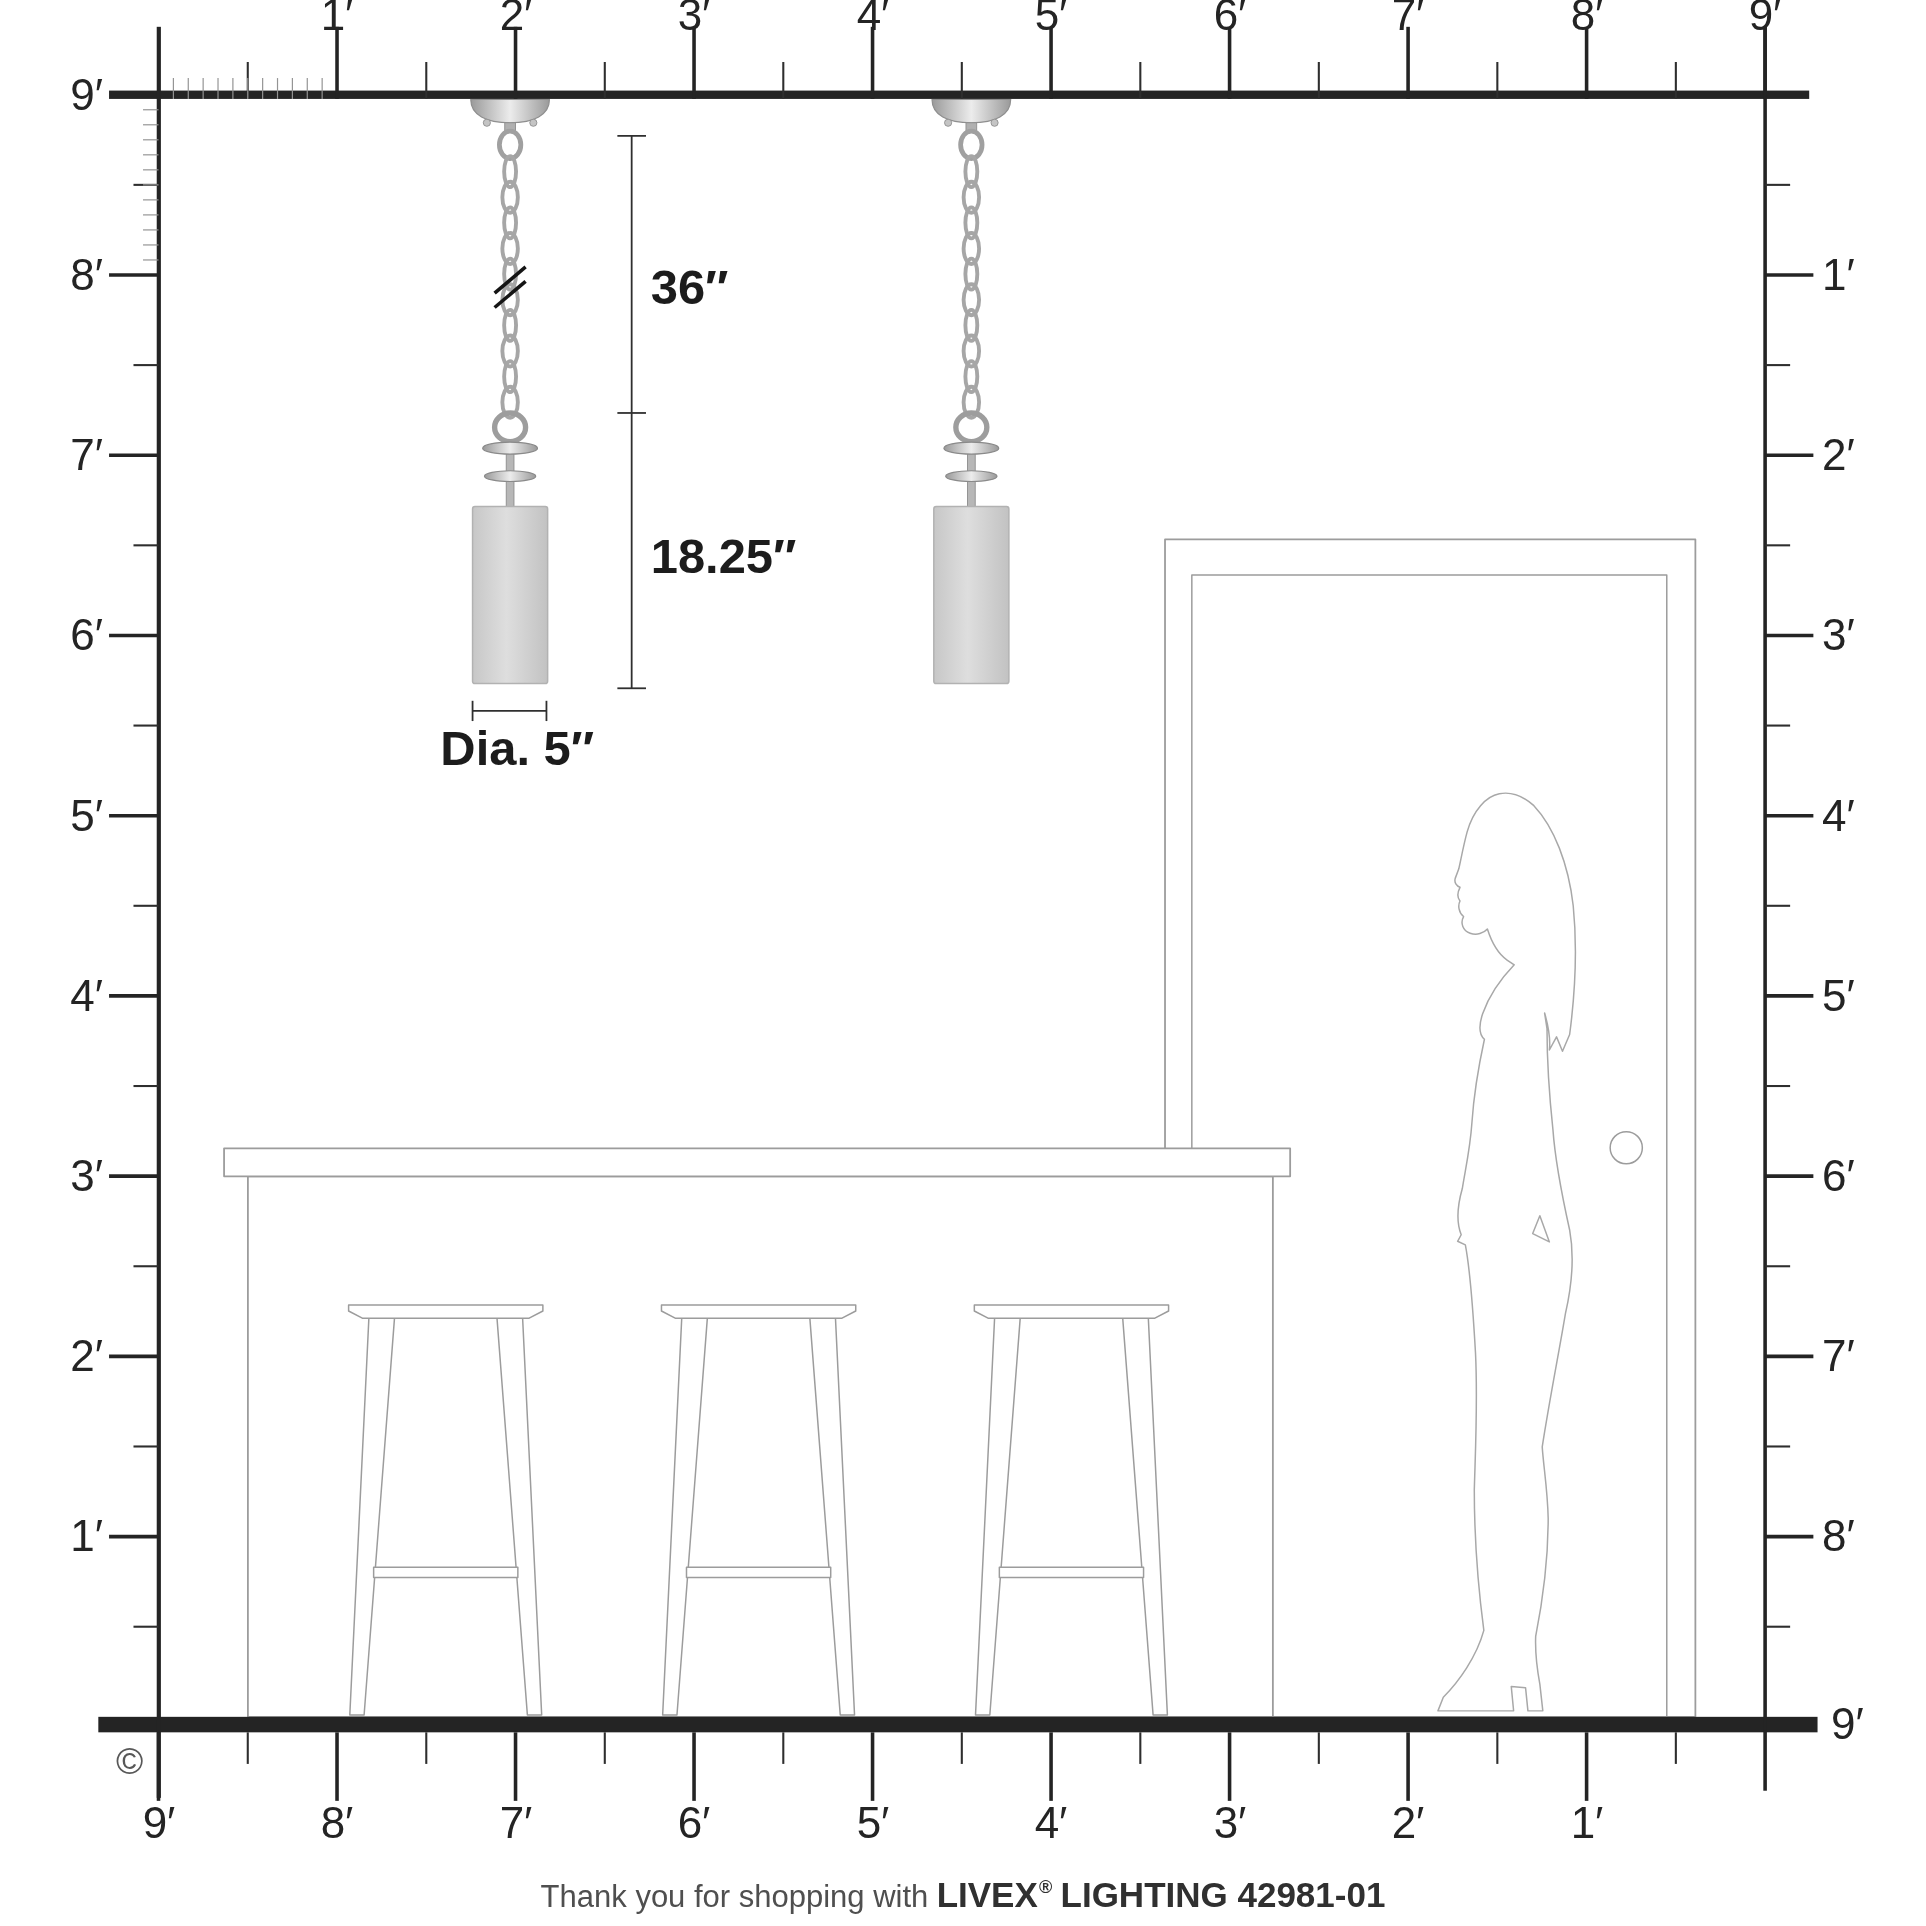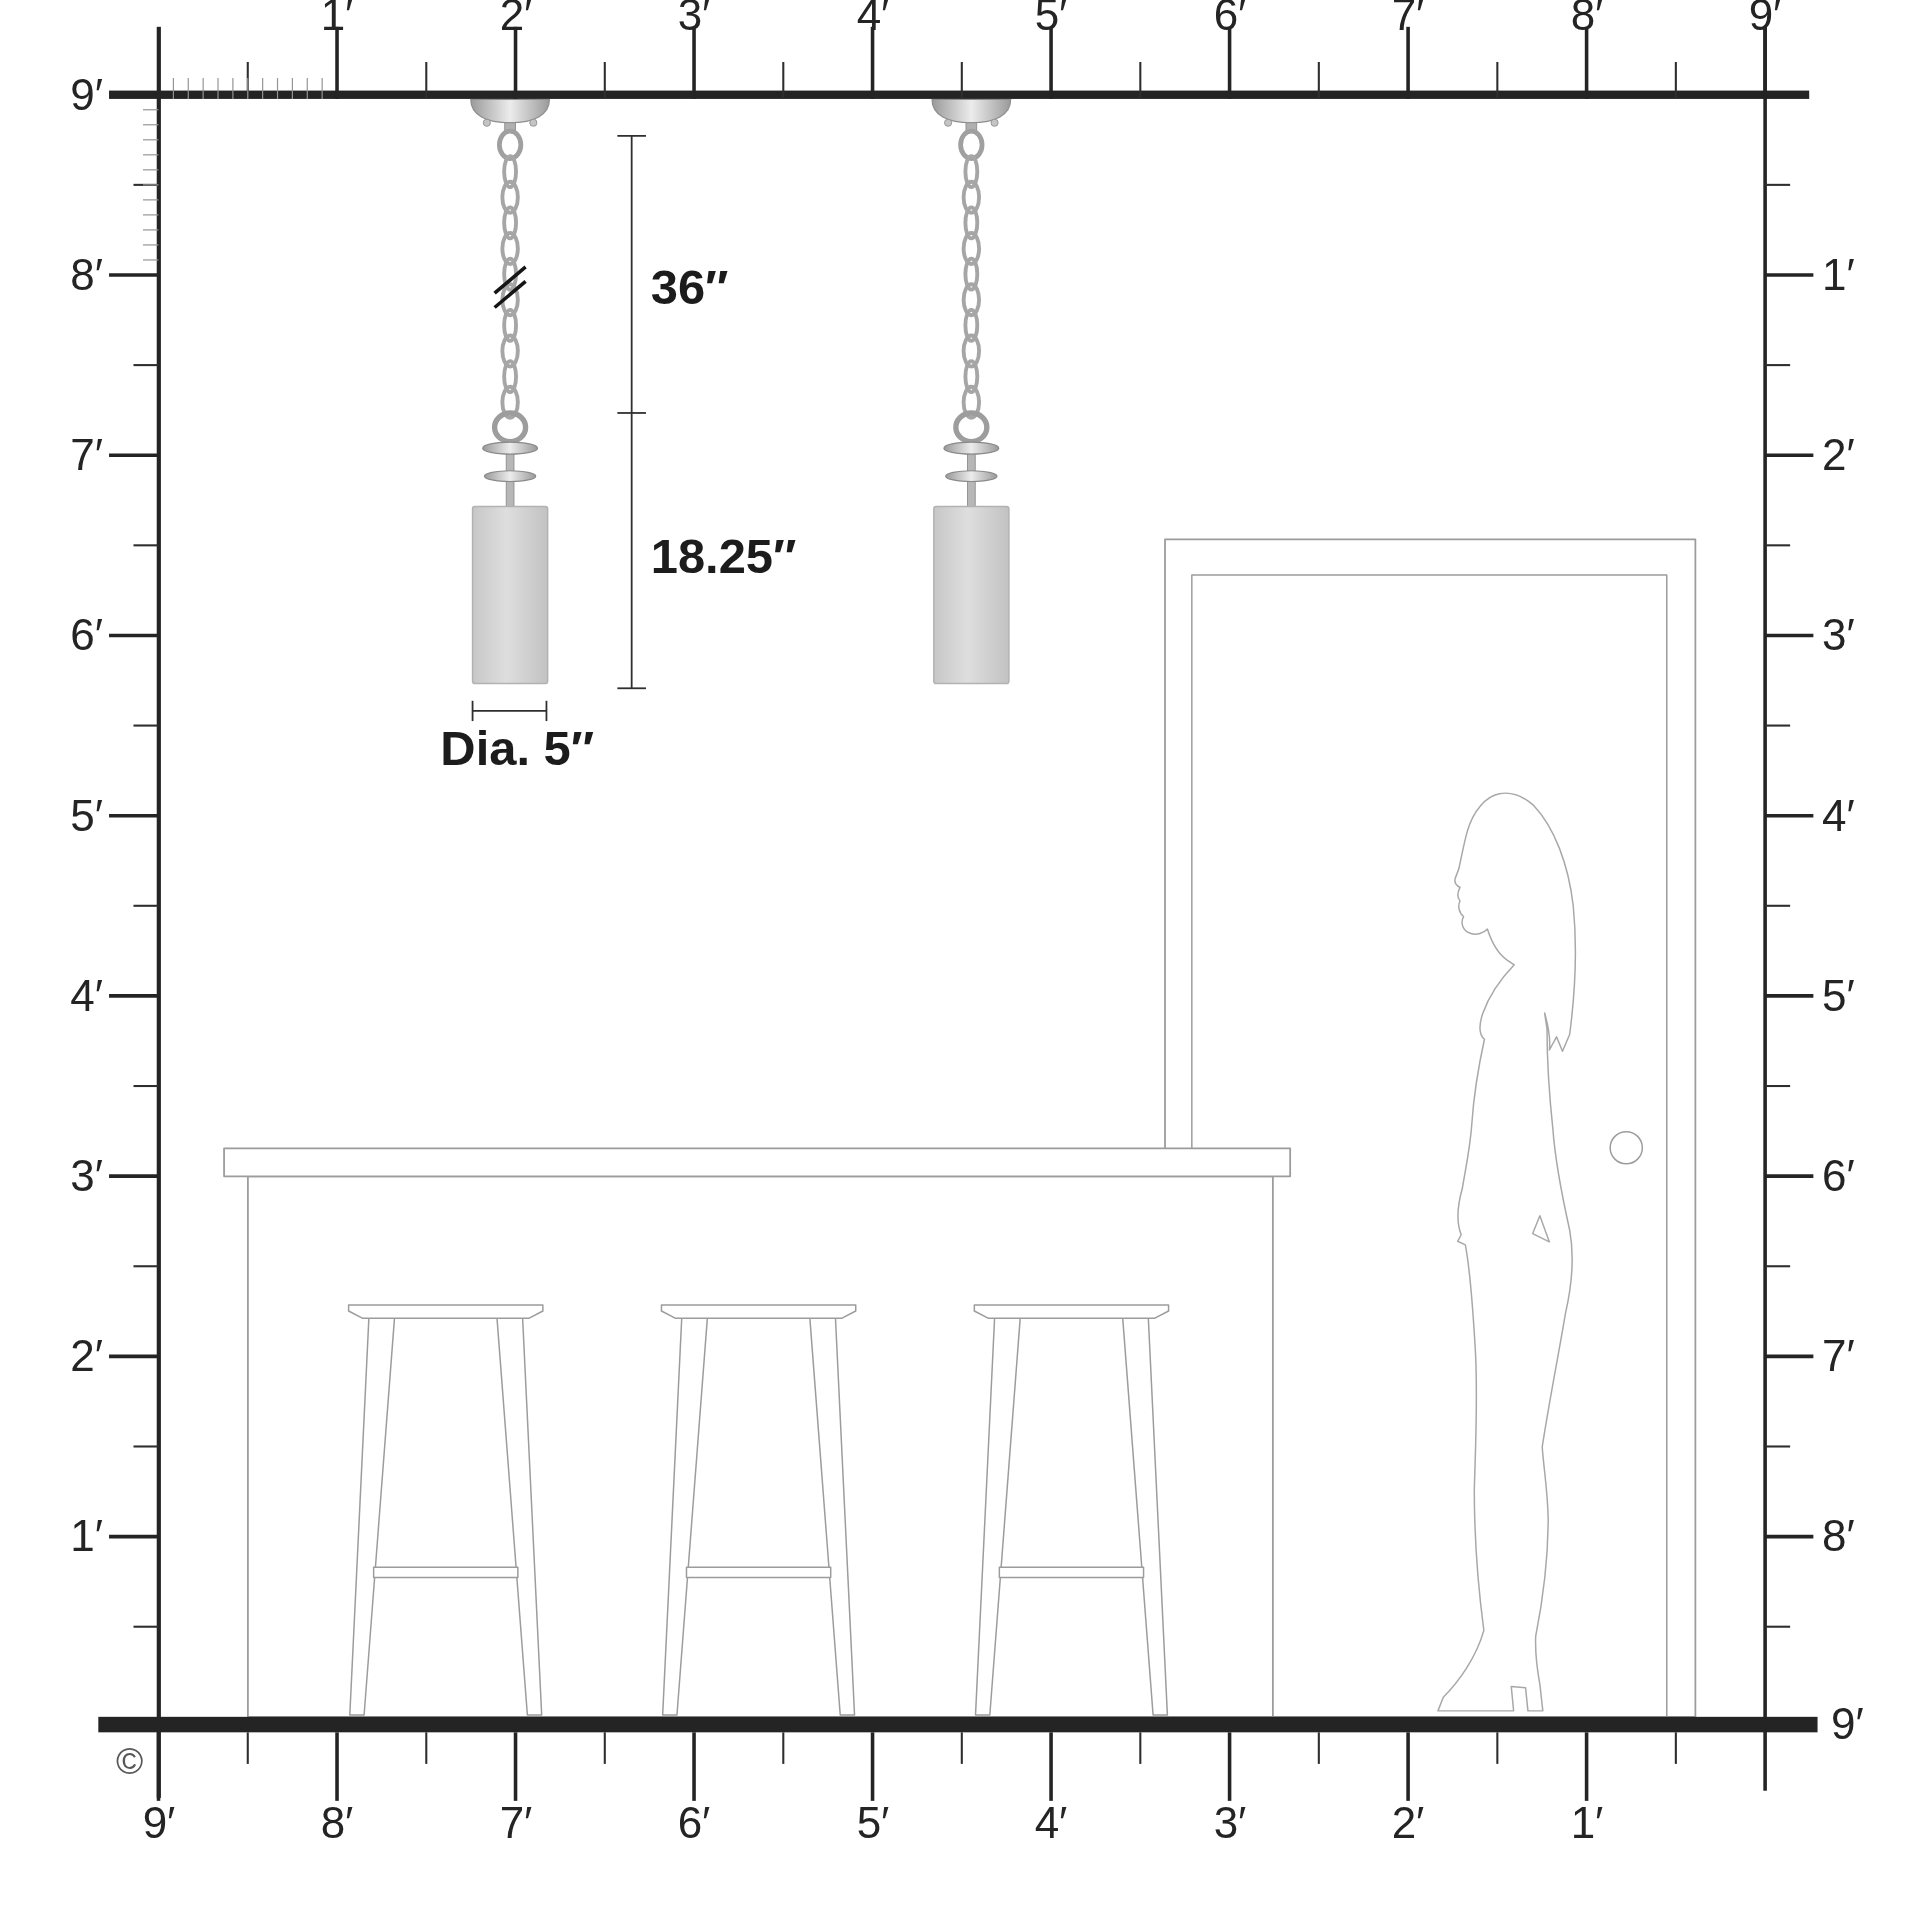--- a/index.html
+++ b/index.html
@@ -287,14 +287,17 @@
       <div class="rlab cx" style="left: 873px; top: 1797px;">5′</div>
       <div class="rlab cx" style="left: 1051px; top: 1797px;">4′</div>
       <div class="rlab cx" style="left: 1230px; top: 1797px;">3′</div>
       <div class="rlab cx" style="left: 1408px; top: 1797px;">2′</div>
       <div class="rlab cx" style="left: 1587px; top: 1797px;">1′</div>
       <div class="rlab" style="left: 1831px; top: 1698px;">9′</div>
     </div>
 
   <div id="copyright">©</div>
 
+  <div id="footer">
+    <span>Thank you for shopping with</span><span class="bold">LIVEX</span><span class="reg">®</span><span class="bold">LIGHTING 42981-01</span>
+  </div>
 </div>
 
 
 </body></html>

